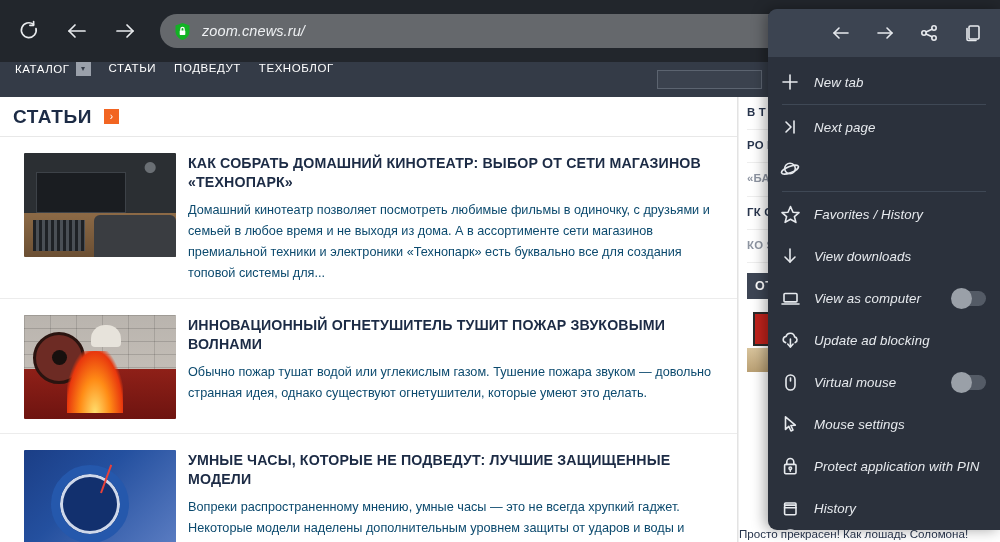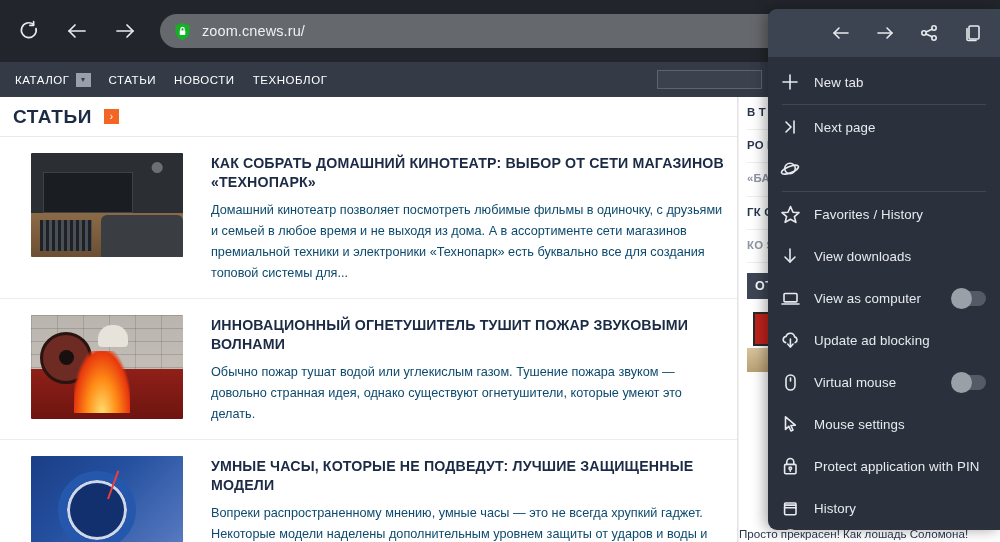--- a/index.html
+++ b/index.html
@@ -11,20 +11,21 @@
   }
   #root { position: relative; width: 1000px; height: 542px; overflow: hidden; background: #fff; }
 
   
   .browser-bar {
     position: absolute; top: 0; left: 0; width: 1000px; height: 62px;
     background: #22262c;
     display: flex; align-items: center;
     padding: 0 14px;
     gap: 18px;
+    font-style: italic;
   }
   .nav-btn {
     width: 30px; height: 30px;
     display: flex; align-items: center; justify-content: center;
     flex: 0 0 auto;
   }
   .nav-btn svg { display: block; }
   .urlbar {
     flex: 1 1 auto;
     height: 34px;
@@ -42,21 +43,21 @@
     color: #eef0f2;
     font-size: 14.5px;
     white-space: nowrap;
     letter-spacing: 0.1px;
   }
 
   
   .site-nav {
     position: absolute; top: 62px; left: 0; width: 1000px; height: 35px;
     background: #343b47;
-    display: flex; align-items: center;
+    display: flex; align-items: flex-start;
     padding-left: 6px;
   }
   .site-nav-item {
     color: #ffffff;
     font-size: 11.5px;
     letter-spacing: 0.55px;
     padding: 0 9px;
     white-space: nowrap;
     font-weight: 400;
   }
@@ -107,23 +108,23 @@
   .section-badge {
     width: 15px; height: 15px;
     background: #f26522;
     color: #ffffff;
     font-size: 10px; line-height: 15px;
     text-align: center;
   }
 
   .article {
     display: flex;
-    padding: 16px 13px 14px 31px;
+    padding: 16px 13px 14px 24px;
     border-bottom: 1px solid #ececec;
-    gap: 28px;
+    gap: 12px;
   }
   .art-thumb {
     width: 152px; height: 104px;
     flex: 0 0 auto;
     border-radius: 1px;
     overflow: hidden;
     position: relative;
   }
   .art-body { flex: 1 1 auto; min-width: 0; padding-top: 1px; }
   .art-title {
@@ -239,20 +240,21 @@
   
   .menu {
     position: absolute;
     left: 768px; top: 9px;
     width: 232px; height: 521px;
     background: #2b313c;
     border-radius: 9px 0 0 9px;
     box-shadow: -3px 0 14px rgba(0,0,0,0.35);
     overflow: hidden;
     z-index: 50;
+    font-style: italic;
   }
   .menu-header {
     height: 48px;
     background: #3c4451;
     display: flex; align-items: center; justify-content: flex-end;
     gap: 18px;
     padding-right: 14px;
   }
   .menu-hdr-btn { width: 26px; height: 26px; display:flex; align-items:center; justify-content:center; }
   .menu-list { padding-top: 4px; }
@@ -344,21 +346,21 @@
       <span class="url-text">zoom.cnews.ru/</span>
     </div>
   </div>
 
   <div class="site-nav">
     <div class="catalog-group">
       <span class="site-nav-item">КАТАЛОГ</span>
       <span class="catalog-caret">▾</span>
     </div>
     <span class="site-nav-item">СТАТЬИ</span>
-    <span class="site-nav-item">НОВОСТИ</span>
+    <span class="site-nav-item">ПОДВЕДУТ</span>
     <span class="site-nav-item">ТЕХНОБЛОГ</span>
     <div class="nav-search"></div>
     <div class="nav-search-glyph">○</div>
   </div>
 
   <div class="page">
 
     <div class="content-col">
 
       <div class="section-head">

